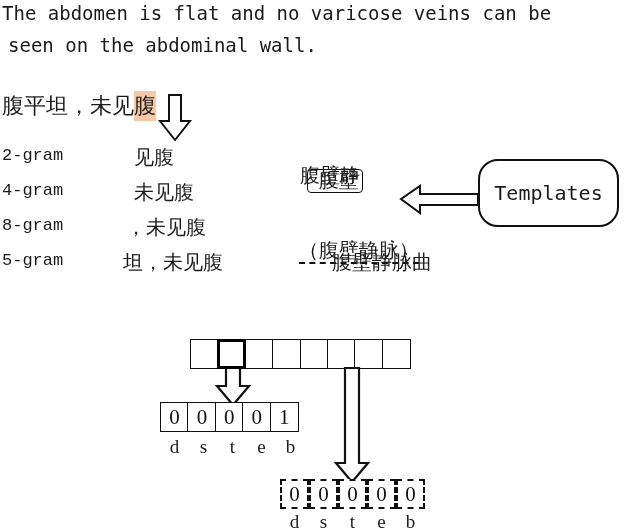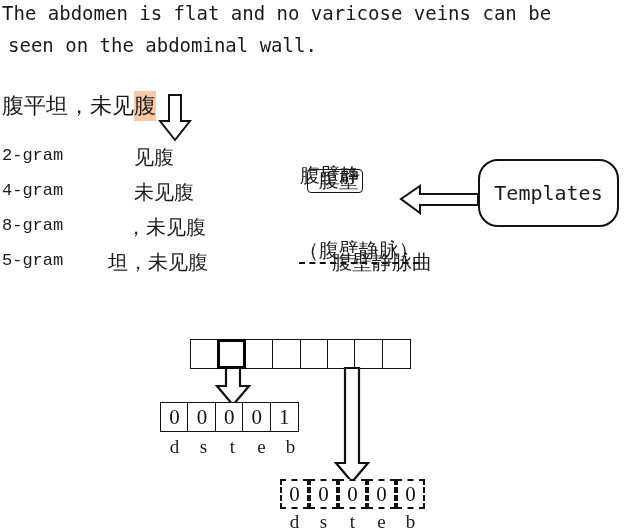--- a/index.html
+++ b/index.html
@@ -193,21 +193,21 @@
 <div class="abs gram-left" style="left:134px; top:179px;">未见腹</div>
 <div class="abs gram-right" style="left:300px; top:162px;">腹壁静</div>
 
 <div class="abs gram-label" style="left:2px; top:216px;">8-gram</div>
 <div class="abs gram-left" style="left:126px; top:214px;font-family:Liberation Serif, serif;">，未见腹</div>
 <div class="abs gram-right" style="left:286px; top:214px;">
   <span class="dashed-underline">（腹壁静脉）</span>
 </div>
 
 <div class="abs gram-label" style="left:2px; top:251px;">5-gram</div>
-<div class="abs gram-left" style="left:108px; top:249px;">坦，未见腹</div>
+<div class="abs gram-left" style="left:123px; top:249px;">坦，未见腹</div>
 <div class="abs gram-right" style="left:296px; top:249px;margin-left:36px;">腹壁静脉曲</div>
 
 <div class="abs" id="arrow-templates-to-ngram">
   <svg width="78" height="32" viewBox="0 0 78 32">
     <polygon points="0,16 19,3 19,11 77,11 77,22 19,22 19,30" fill="#ffffff" stroke="#111111" stroke-width="2"></polygon>
   </svg>
 </div>
 
 <div class="abs" id="templates-box">
   <span id="templates-label">Templates</span>

